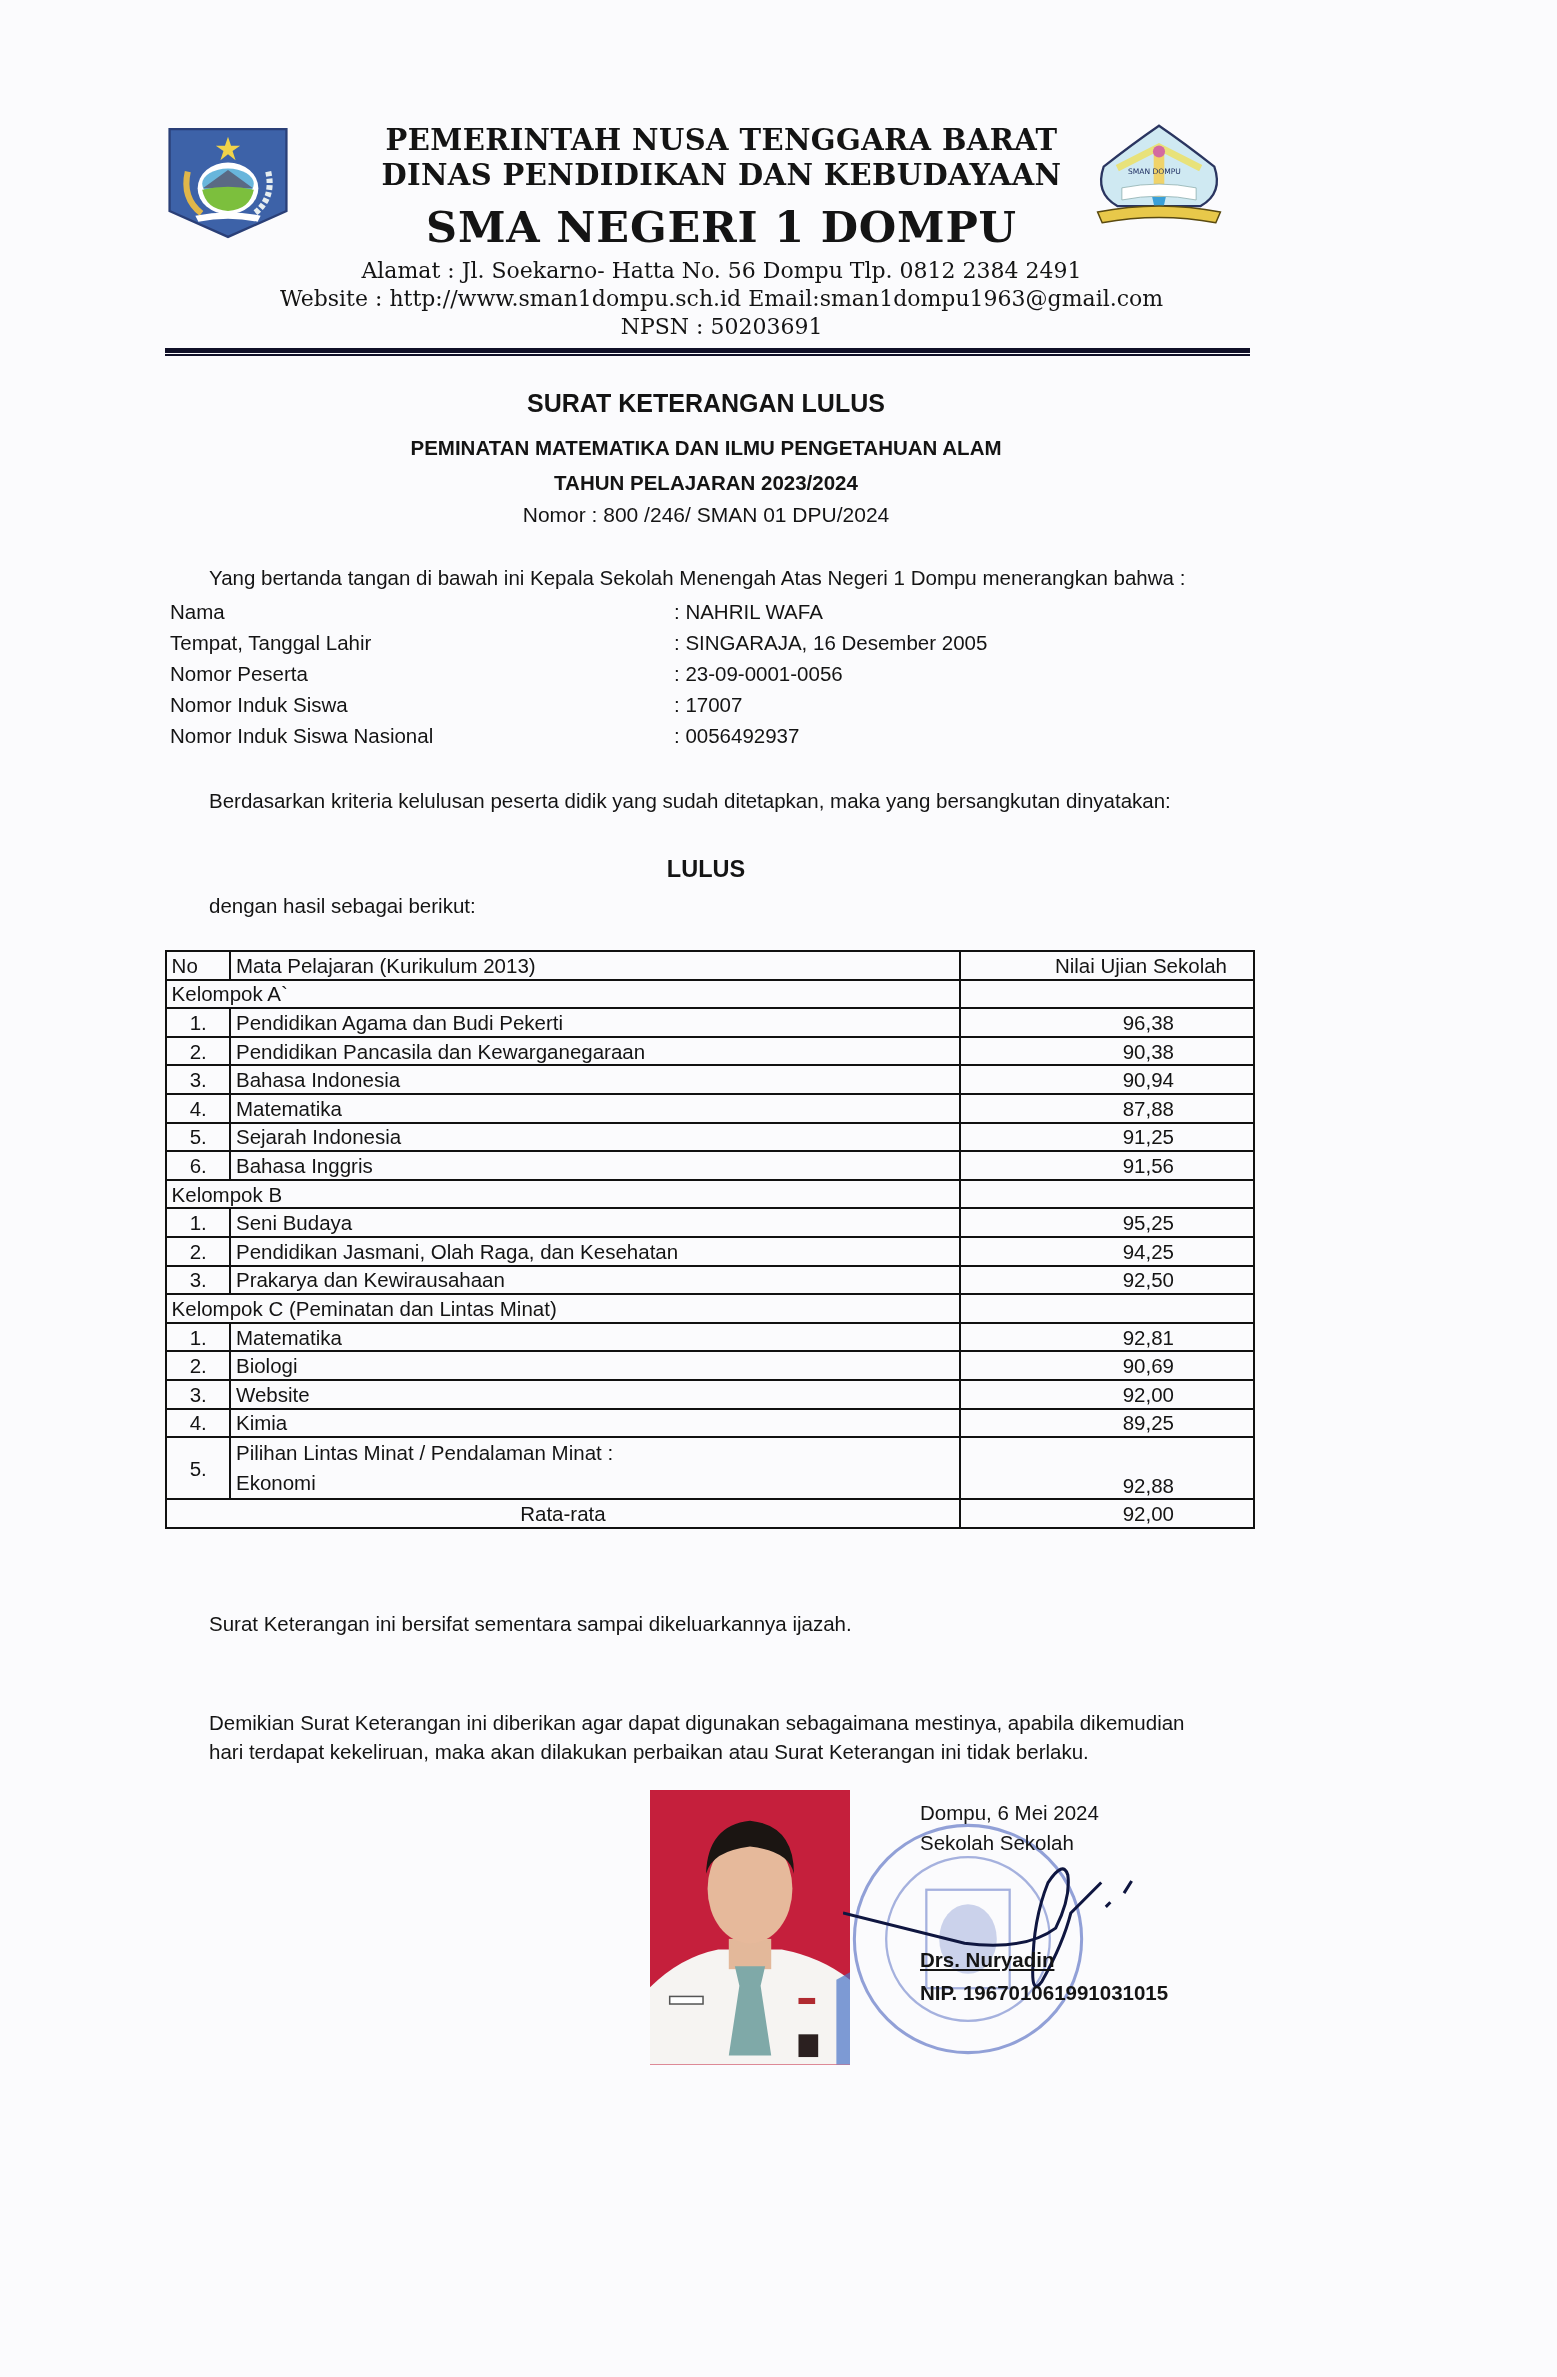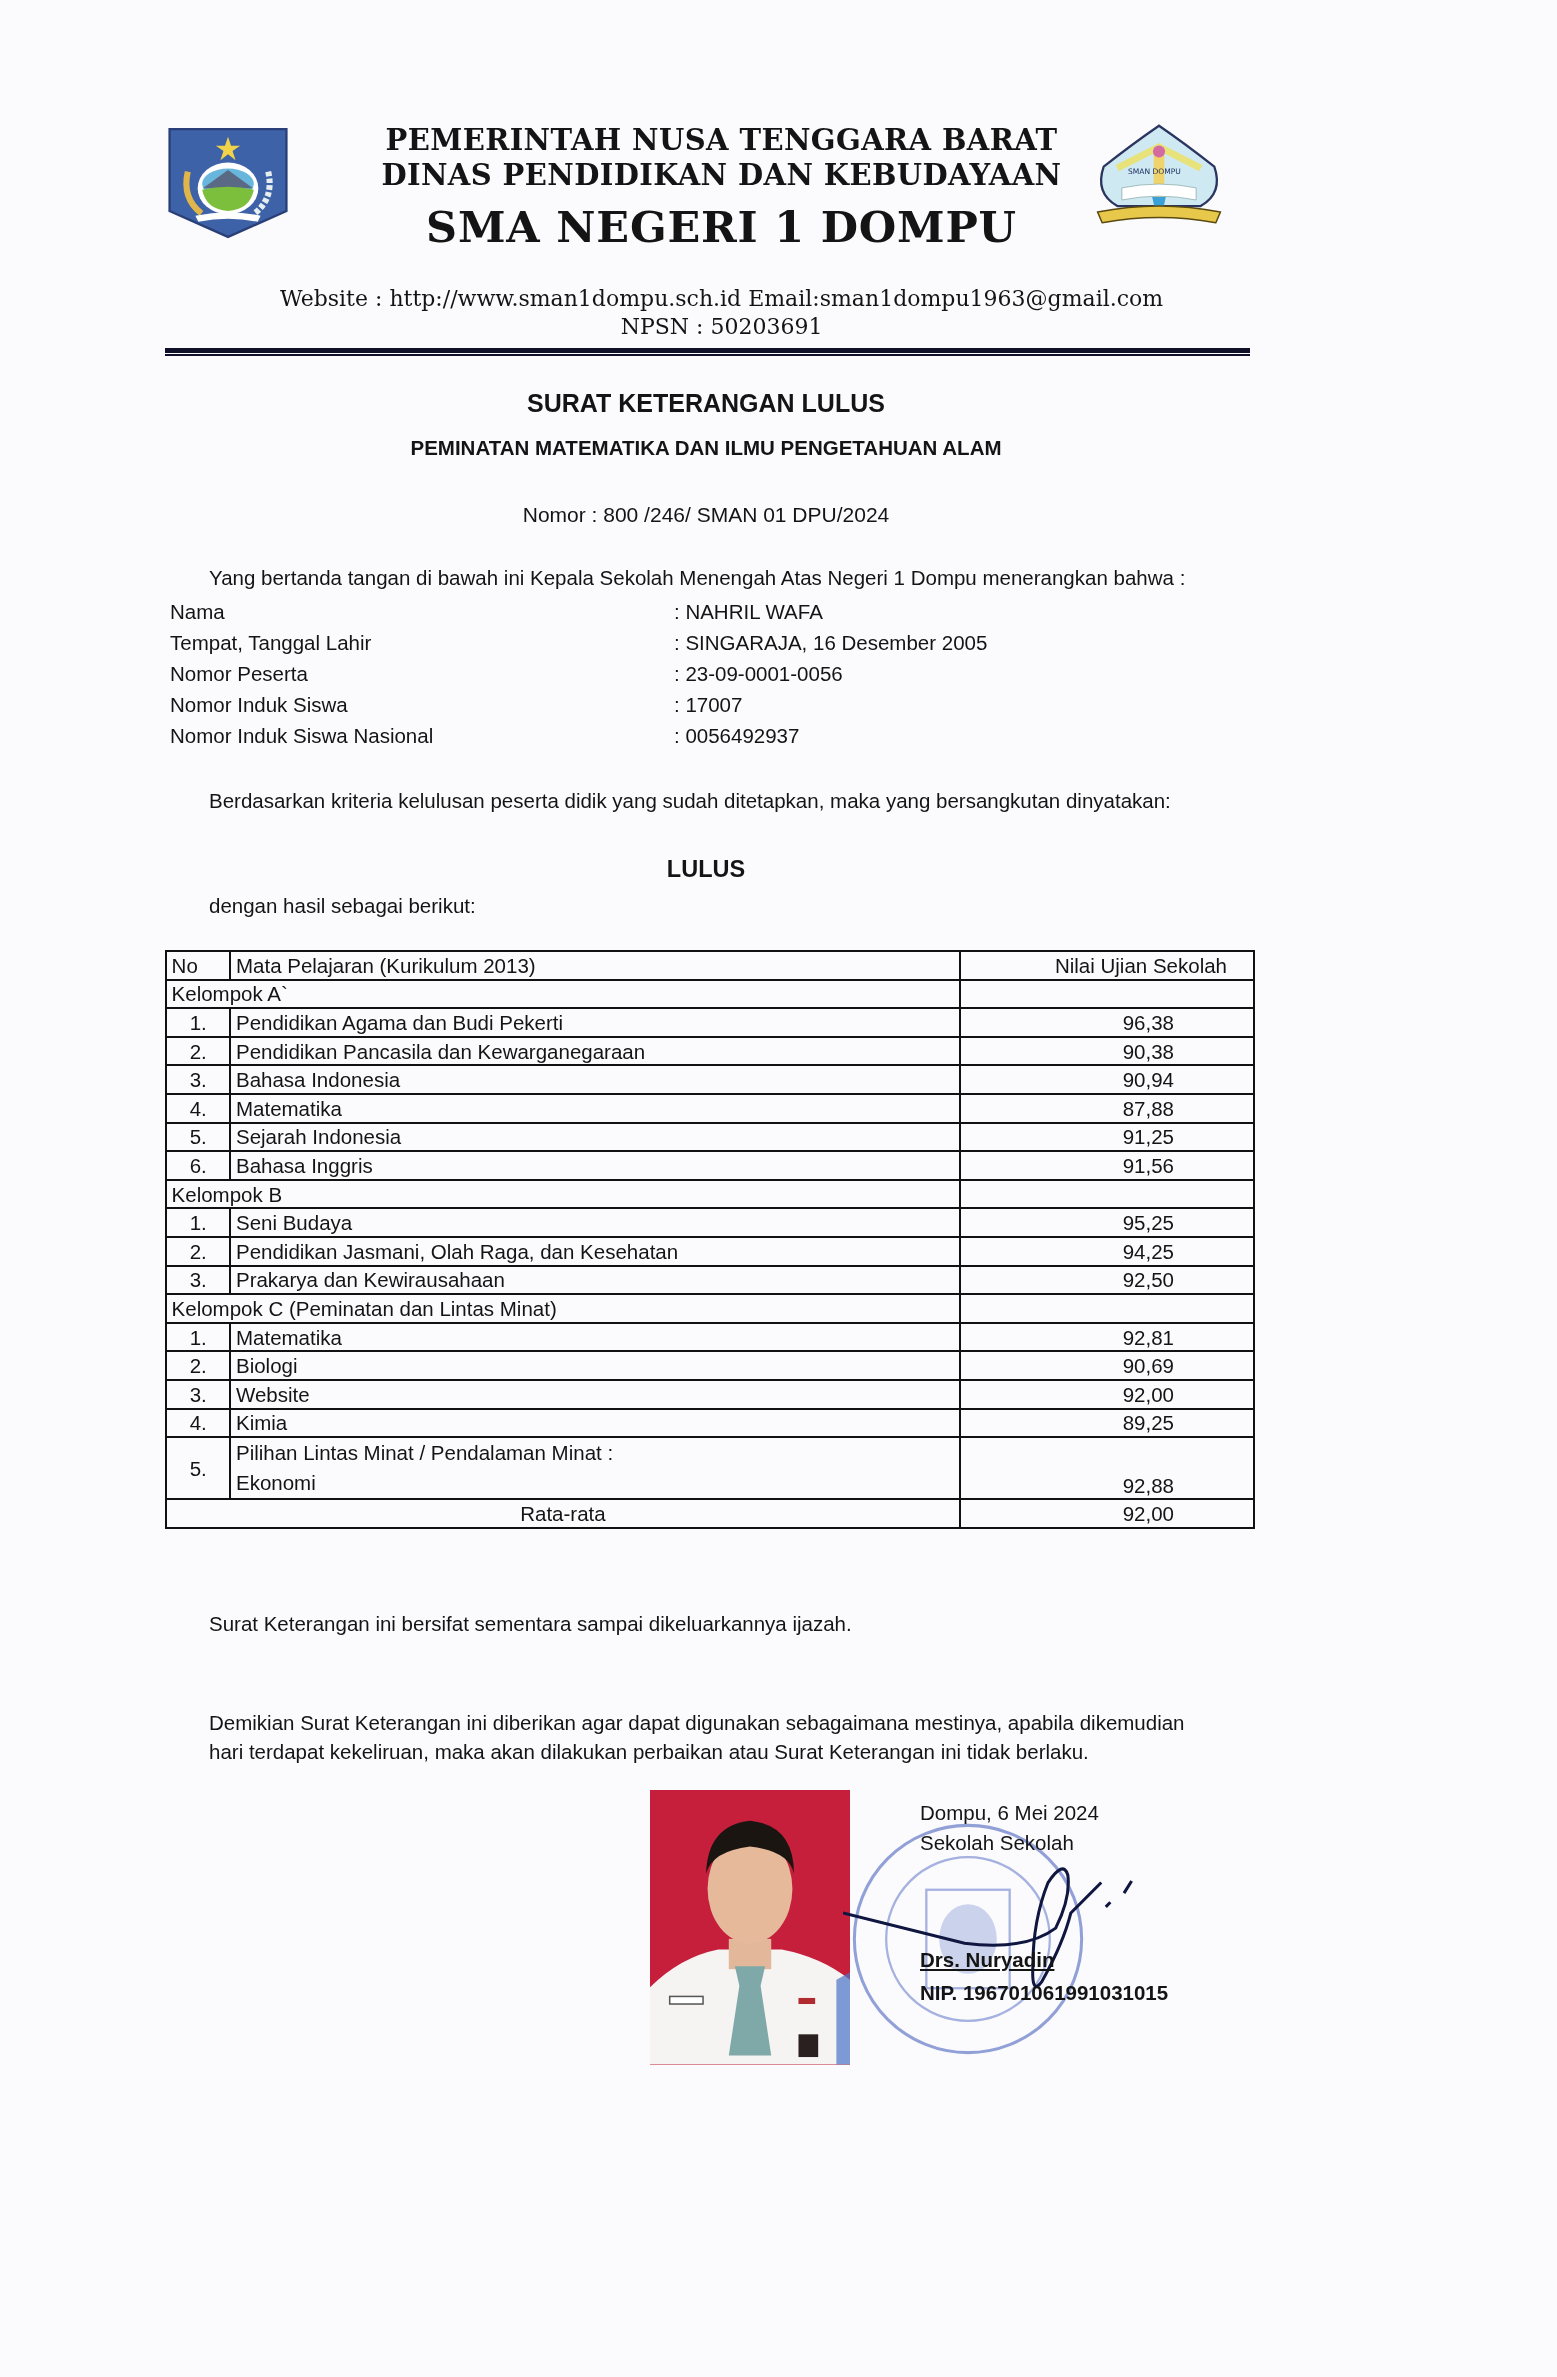--- a/index.html
+++ b/index.html
@@ -97,39 +97,41 @@
     <ellipse cx="83" cy="82" rx="40" ry="34" fill="#ffffff"></ellipse>
     <ellipse cx="83" cy="76" rx="34" ry="20" fill="#68b6dc"></ellipse>
     <path d="M50 82 L83 58 L116 82 Z" fill="#5a6a84"></path>
     <path d="M49 84 Q83 76 117 84 Q112 110 83 112 Q54 110 49 84 Z" fill="#7cbf3d"></path>
     <path d="M40 118 Q83 110 126 118 L122 126 Q83 118 44 126 Z" fill="#ffffff"></path>
   </svg>
 
   <div class="kop kop-1">PEMERINTAH NUSA TENGGARA BARAT</div>
   <div class="kop kop-2">DINAS PENDIDIKAN DAN KEBUDAYAAN</div>
   <div class="kop kop-3">SMA NEGERI 1 DOMPU</div>
+  <div class="kop kop-4">Alamat : Jl. Soekarno- Hatta No. 56 Dompu Tlp. 0812 2384 2491</div>
   <div class="kop kop-5">Website : http://www.sman1dompu.sch.id  Email:sman1dompu1963@gmail.com</div>
   <div class="kop kop-6">NPSN : 50203691</div>
 
   <svg class="logo-right" viewBox="0 0 190 150">
     <path d="M95 6 Q130 30 168 60 Q180 95 150 112 L40 112 Q10 95 22 60 Q60 30 95 6 Z" fill="#cfe9f2" stroke="#2a3560" stroke-width="3"></path>
     <path d="M40 62 L95 34 L150 62" fill="none" stroke="#e8e27a" stroke-width="9"></path>
     <rect x="88" y="40" width="14" height="60" fill="#f0d36a"></rect>
     <circle cx="95" cy="40" r="8" fill="#d36aa1"></circle>
     <path d="M46 88 Q95 78 144 88 L144 104 Q95 94 46 104 Z" fill="#ffffff" stroke="#8aa" stroke-width="1"></path>
     <path d="M86 100 L104 100 L100 118 L90 118 Z" fill="#3aa0d8"></path>
     <path d="M14 120 Q95 104 176 120 L170 134 Q95 120 20 134 Z" fill="#e8c84a" stroke="#5a4a10" stroke-width="2"></path>
     <text x="54" y="70" font-size="10" font-family="DejaVu Sans, sans-serif" fill="#1b2a5e">SMAN DOMPU</text>
   </svg>
 
   <div class="rule-thick"></div>
   <div class="rule-thin"></div>
 
   <div class="title t1">SURAT KETERANGAN LULUS</div>
   <div class="title t2">PEMINATAN MATEMATIKA DAN ILMU PENGETAHUAN ALAM</div>
+  <div class="title t3">TAHUN PELAJARAN 2023/2024</div>
   <div class="title t4">Nomor : 800 /246/ SMAN 01 DPU/2024</div>
 
   <div class="text intro">Yang bertanda tangan di bawah ini Kepala Sekolah Menengah Atas Negeri 1 Dompu menerangkan bahwa :</div>
 
   <div class="id-row" style="top:600px">
     <span class="lbl">Nama</span>
     <span class="val">: NAHRIL WAFA</span>
   </div>
   <div class="id-row" style="top:631px">
     <span class="lbl">Tempat, Tanggal Lahir</span>

